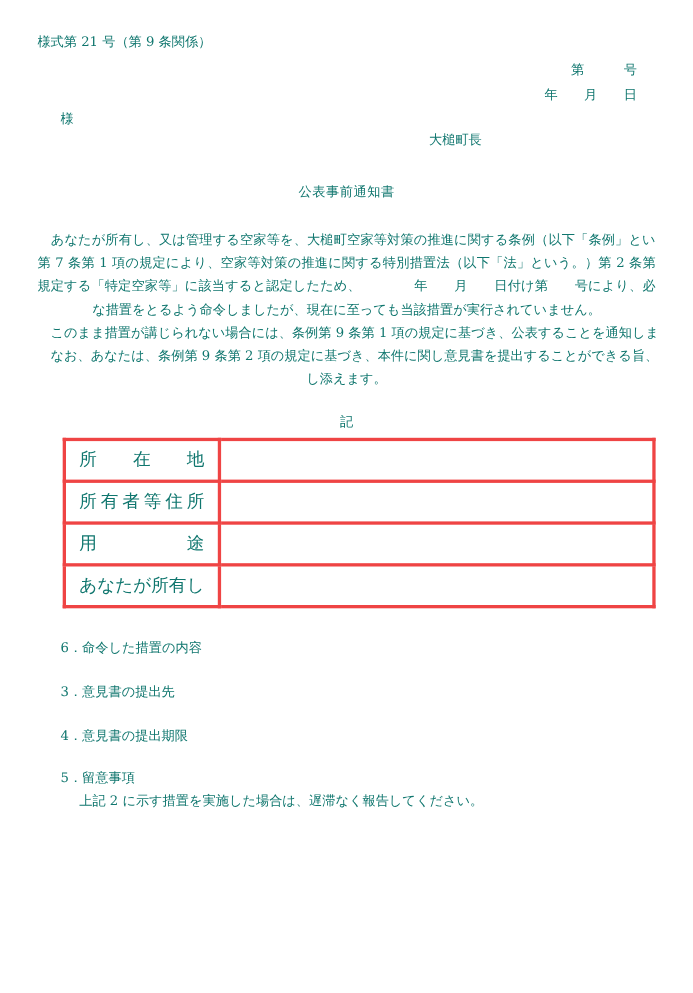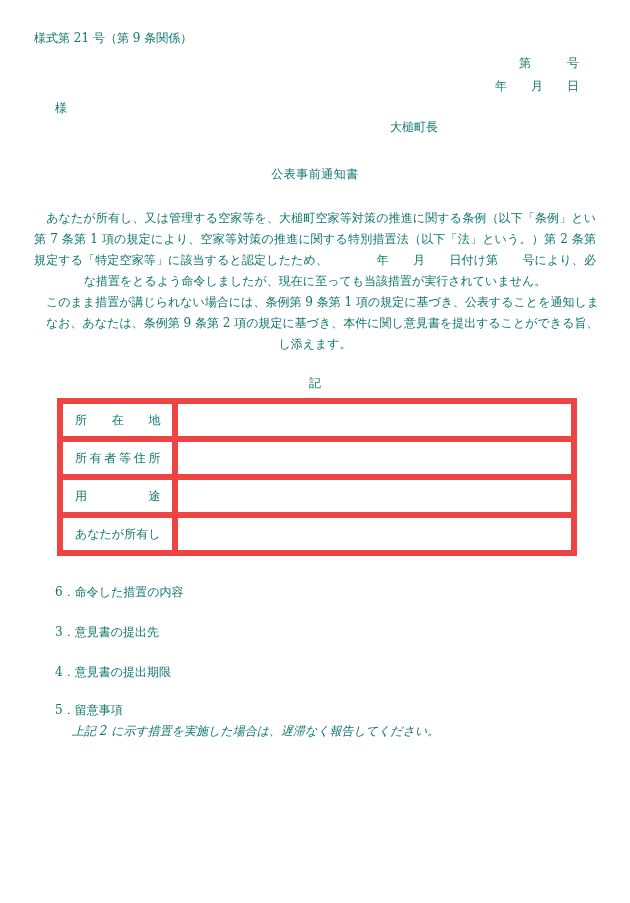--- a/index.html
+++ b/index.html
@@ -68,34 +68,33 @@
   }
   .sec-1 { margin-top: 17px; }
   .sec-2 { margin-top: 26px; }
   .sec-3 { margin-top: 19px; }
   .sec-4 { margin-top: 19px; }
   .sec-5 { margin-top: 17px; }
   .section-note {
     padding-left: 38px;
     line-height: 21px;
     white-space: nowrap;
-    font-style: italic;
   }
 
   
   table.info-table {
     border-collapse: collapse;
     margin-top: 4px;
     margin-left: 23px;
     table-layout: fixed;
   }
   table.info-table td {
-    border: 6px solid #ef4444;
+    border: 3px solid #ef4444;
     height: 38px;
-    font-size: 12px;
+    font-size: 16px;
     vertical-align: middle;
     box-sizing: border-box;
   }
   td.cell-label {
     width: 103px;
     padding: 0 12px;
     text-align: justify;
     text-align-last: justify;
     white-space: nowrap;
   }

